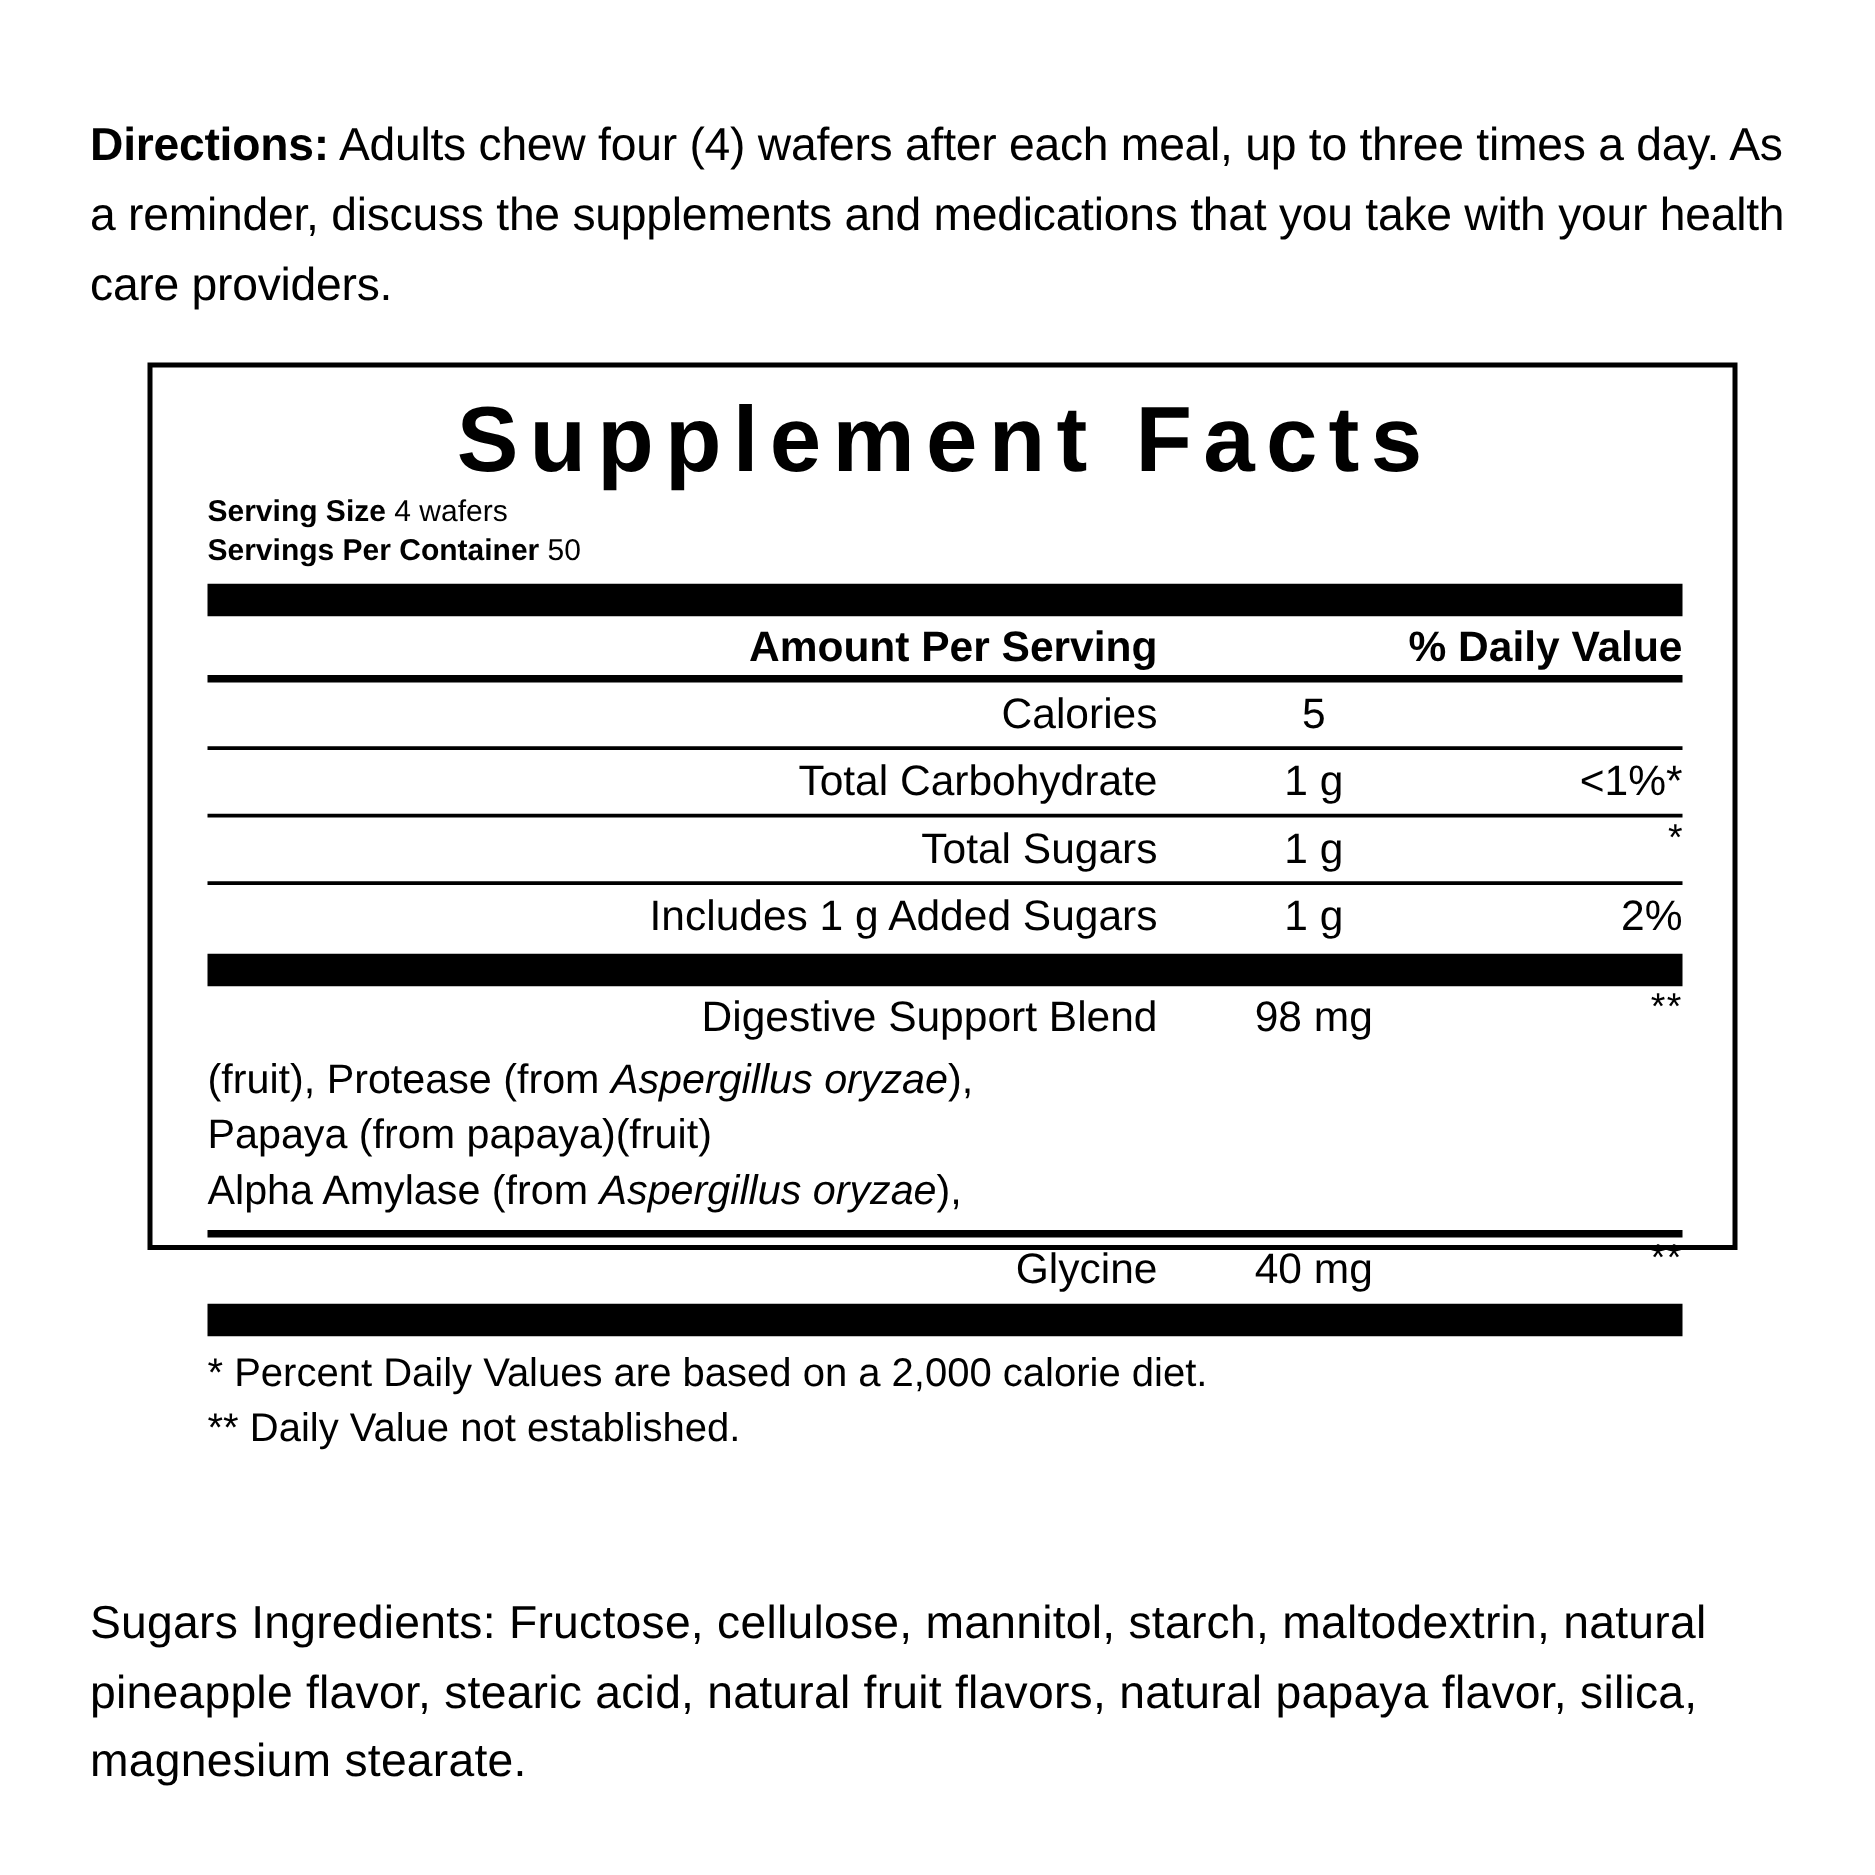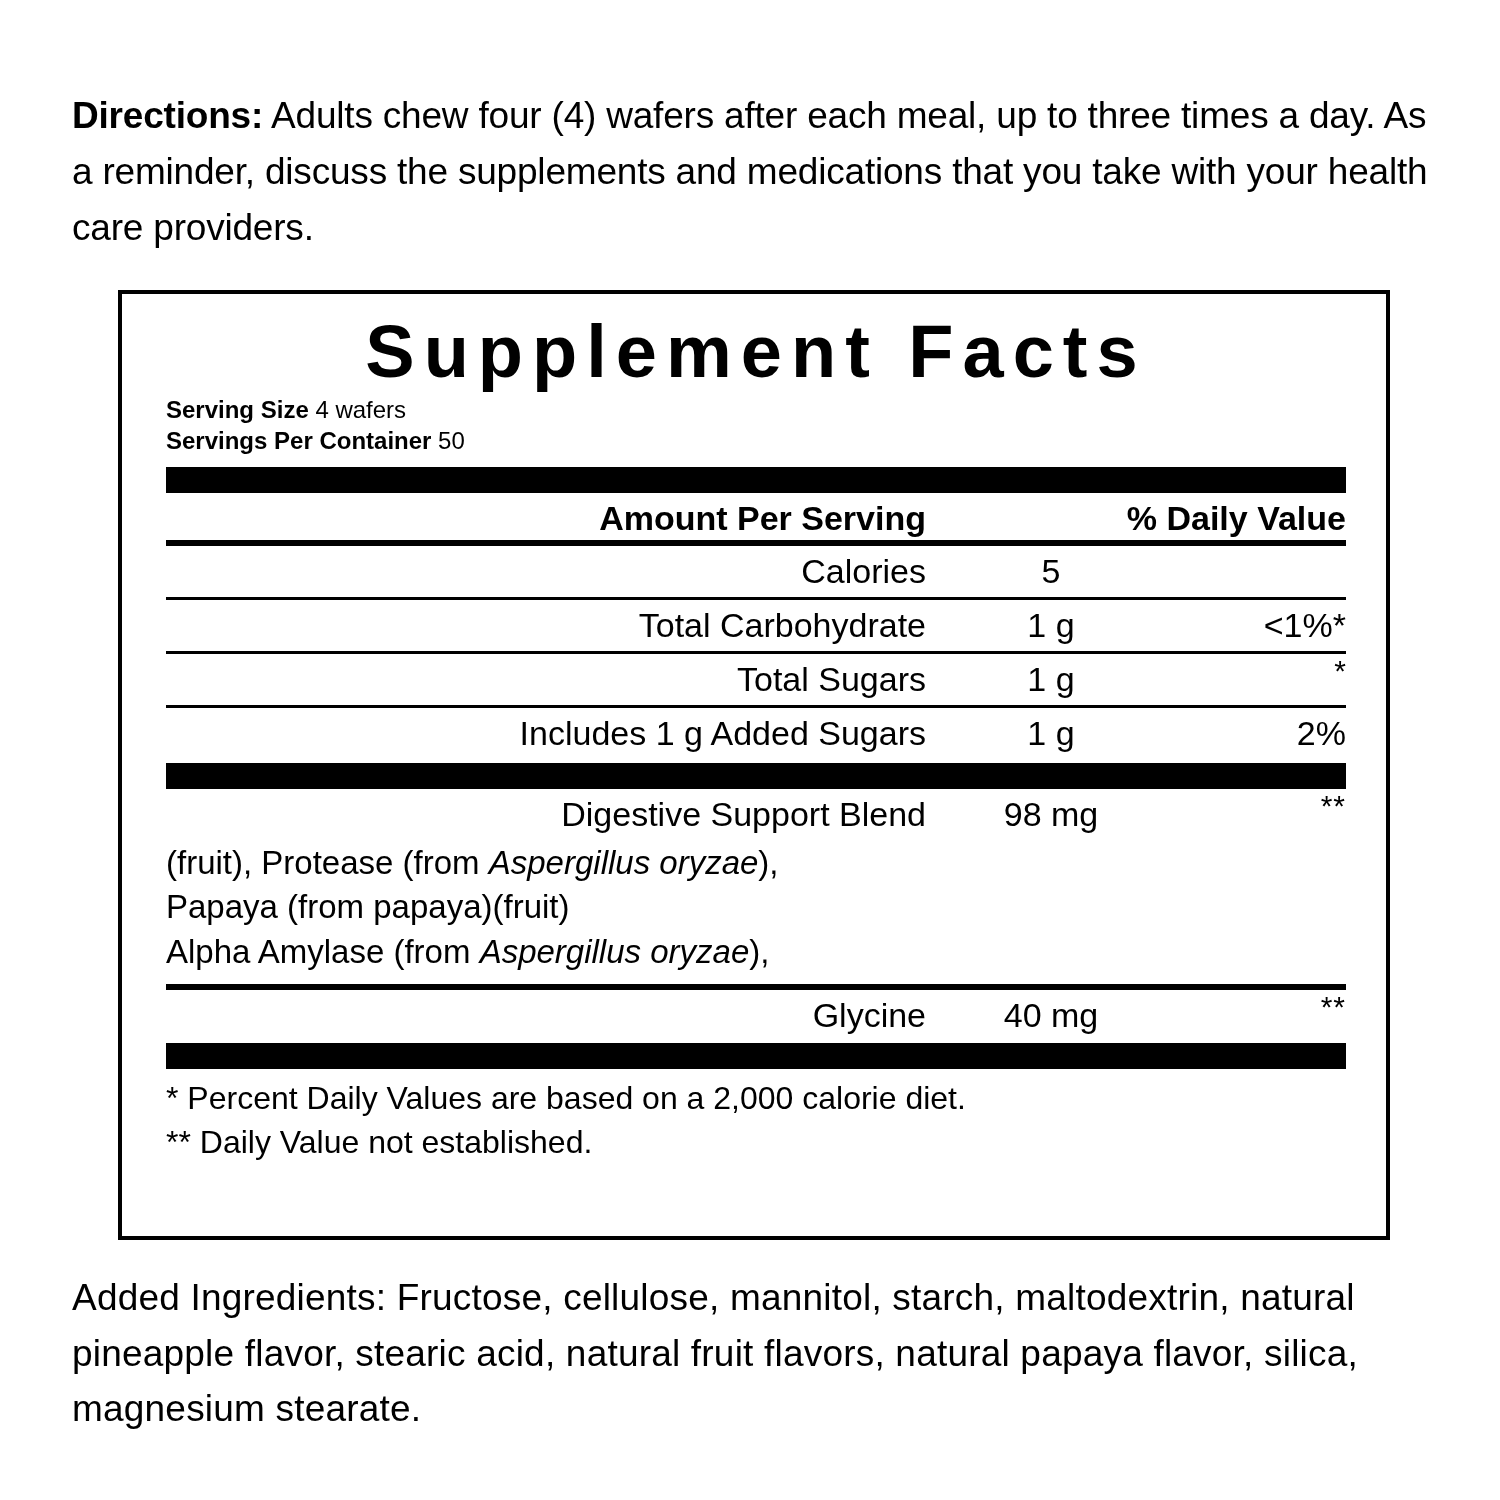--- a/index.html
+++ b/index.html
@@ -36,21 +36,21 @@
   .directions .lead {
     font-weight: bold;
   }
 
   
   .panel {
     position: absolute;
     left: 118px;
     top: 290px;
     width: 1272px;
-    height: 950px;
+    height: 710px;
     border: 4px solid #000;
     box-sizing: border-box;
     background: #fff;
   }
   .panel-inner {
     padding: 14px 40px 0 44px;
   }
   .sf-title {
     font-family: "Liberation Sans", sans-serif;
     font-weight: bold;
@@ -232,16 +232,16 @@
 
       <div class="footnotes">
         <div>* Percent Daily Values are based on a 2,000 calorie diet.</div>
         <div>** Daily Value not established.</div>
       </div>
 
     </div>
   </div>
 
   <div class="other">
-    <span>Added Ingredients:</span><span> Fructose, cellulose, mannitol, starch, maltodextrin, natural pineapple flavor, stearic acid, natural fruit flavors, natural papaya flavor, silica, magnesium stearate.</span>
+    <span>Sugars Ingredients:</span><span> Fructose, cellulose, mannitol, starch, maltodextrin, natural pineapple flavor, stearic acid, natural fruit flavors, natural papaya flavor, silica, magnesium stearate.</span>
   </div>
 
 </div>
 
 </body></html>

